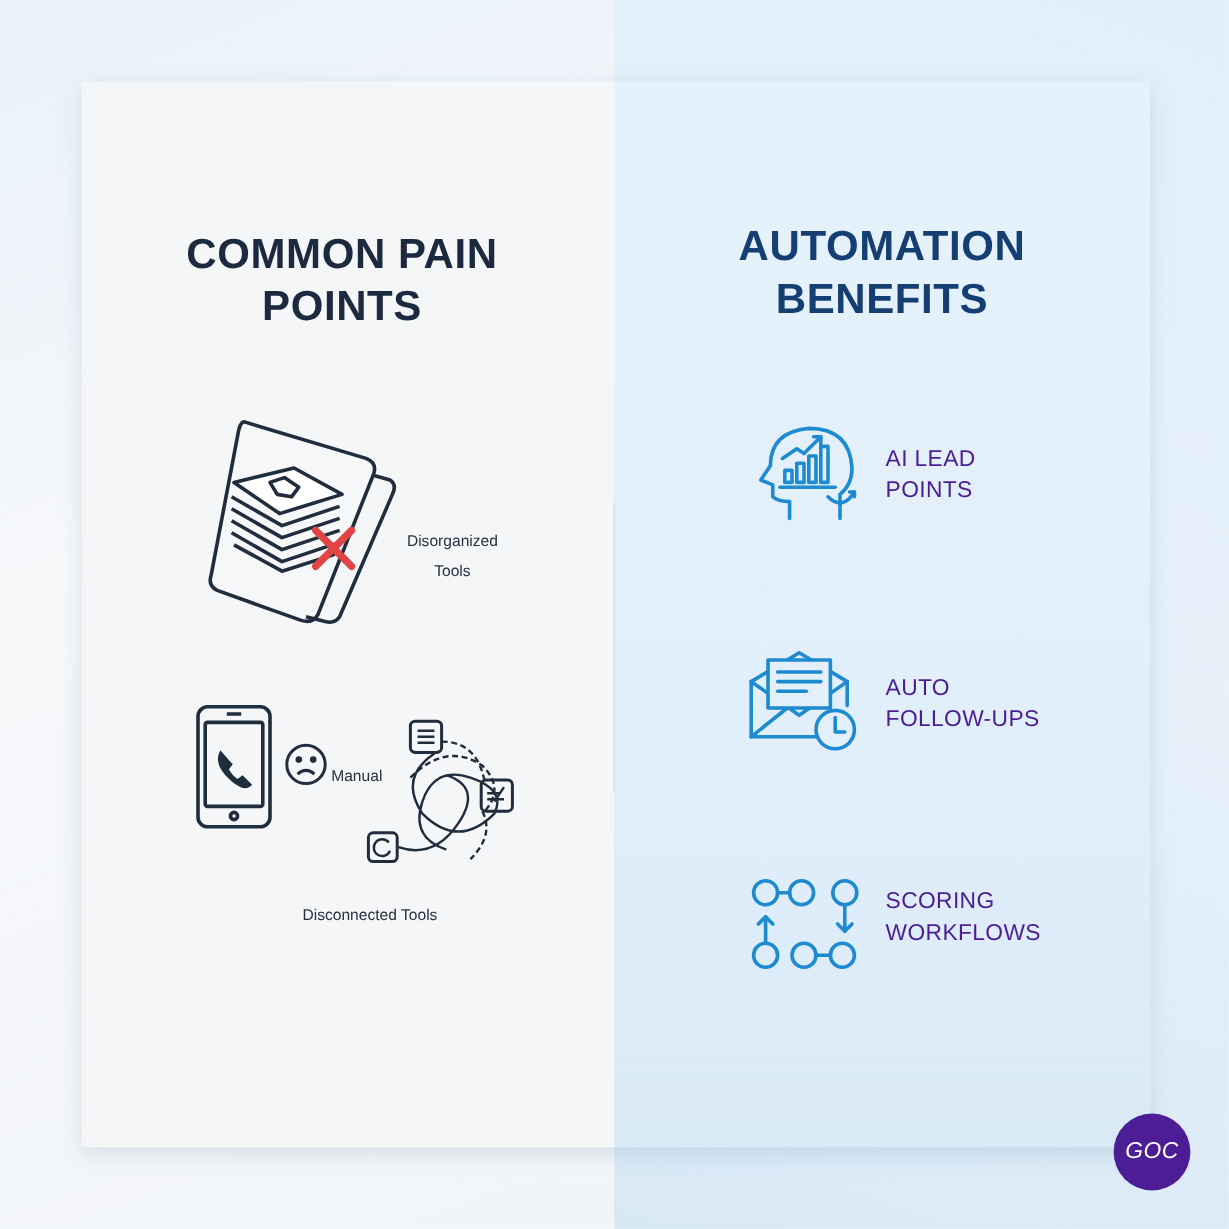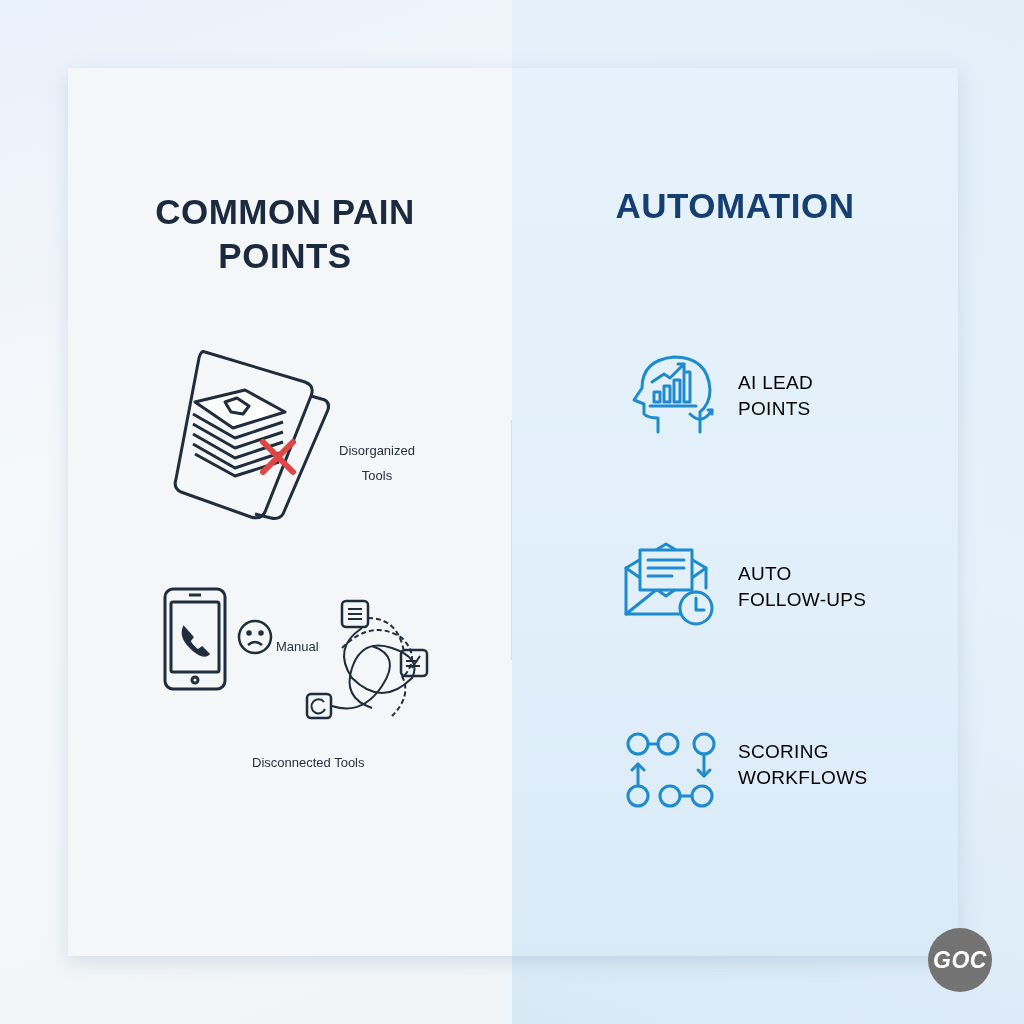--- a/index.html
+++ b/index.html
@@ -20,25 +20,25 @@
     background:#f4f6f8; }
   .panel-right { position:absolute; left:512px; top:68px; width:446px; height:888px;
     background: linear-gradient(180deg, #e6f2fb 0%, #e1effa 60%, #d9eaf7 100%); }
   .heading {
     position:absolute; font-weight:700; font-size:35px; line-height:44px;
     text-align:center; letter-spacing:0.5px;
   }
   .h-left { left:120px; width:330px; top:190px; color:#1b2a3e; }
   .h-right { left:585px; width:300px; top:184px; color:#153f73; }
   .label { position:absolute; color:#26323f; font-size:13px; line-height:25px; }
-  .label-caps { position:absolute; color:#000000; font-size:19px; line-height:26px; font-weight:500; letter-spacing:0.3px; }
+  .label-caps { position:absolute; color:#4c1d95; font-size:19px; line-height:26px; font-weight:500; letter-spacing:0.3px; }
   .icon { position:absolute; }
   .logo {
     position:absolute; left:928px; top:928px; width:64px; height:64px; border-radius:50%;
-    background:#737373; color:#fff; font-weight:700; font-style:italic; font-size:23px;
+    background:#4c1d95; color:#fff; font-weight:400; font-style:italic; font-size:19px;
     display:flex; align-items:center; justify-content:center; letter-spacing:0.5px;
   }
   .divider { position:absolute; left:511px; top:420px; width:1px; height:240px; background:rgba(180,195,210,0.5); }
 </style>
 </head>
 <body>
 
 <div class="bg-left"></div>
 <div class="bg-right"></div>
 <div class="card"></div>
@@ -46,20 +46,21 @@
 <div class="panel-right"></div>
 <div class="divider"></div>
 
 <div class="heading h-left">
   <div>COMMON PAIN</div>
   <div>POINTS</div>
 </div>
 
 <div class="heading h-right">
   <div>AUTOMATION</div>
+  <div>BENEFITS</div>
 </div>
 
 <svg class="icon" style="left:165px;top:342px" width="170" height="180" viewBox="0 0 170 180" fill="none" stroke="#1f2d3d" stroke-width="3" stroke-linejoin="round">
   <path d="M40 10 L140 40 Q150 44 146 54 L100 170 Q96 178 86 175 L16 150 Q8 146 11 137 L34 16 Q36 8 40 10 Z" fill="#f6f7f9"></path>
   <path d="M146 54 L160 58 Q166 62 162 70 L118 172 Q114 178 106 176 L90 172"></path>
   <path d="M30 60 L80 48 L120 70 L68 86 Z" fill="#fff"></path>
   <path d="M28 72 L70 96 L118 80"></path>
   <path d="M28 82 L70 106 L118 90"></path>
   <path d="M28 92 L70 116 L118 100"></path>
   <path d="M28 102 L70 126 L118 110"></path>

